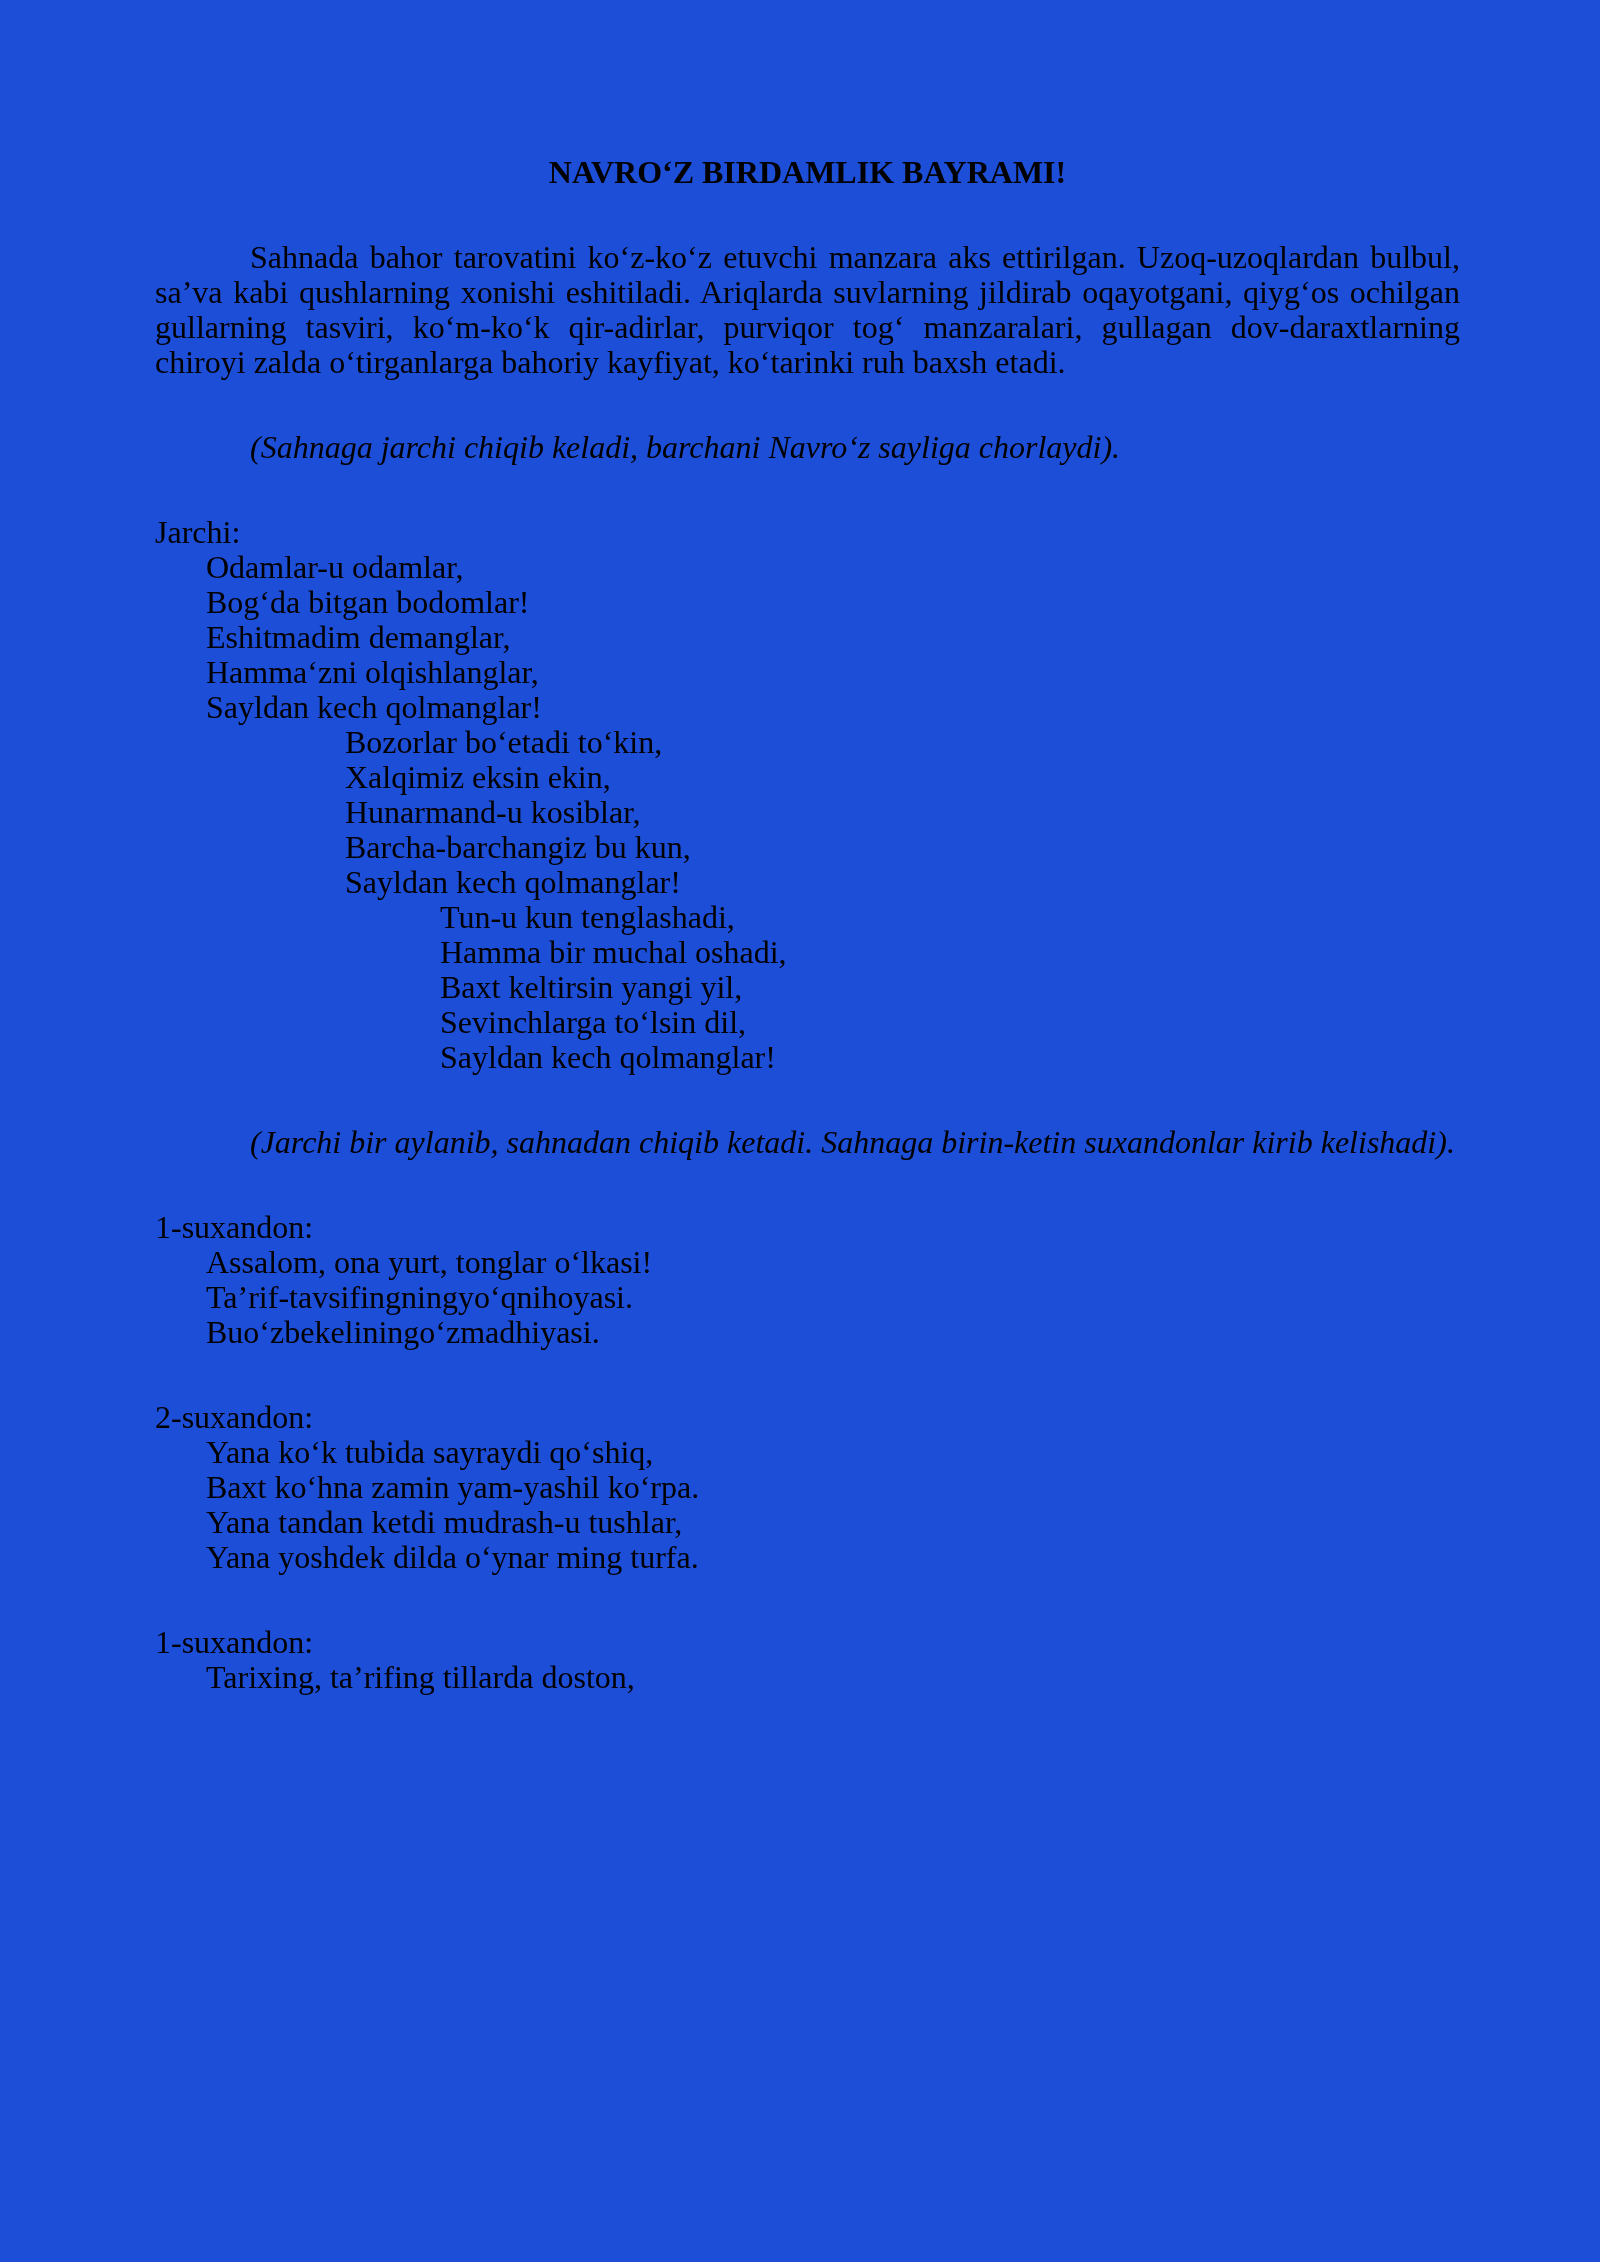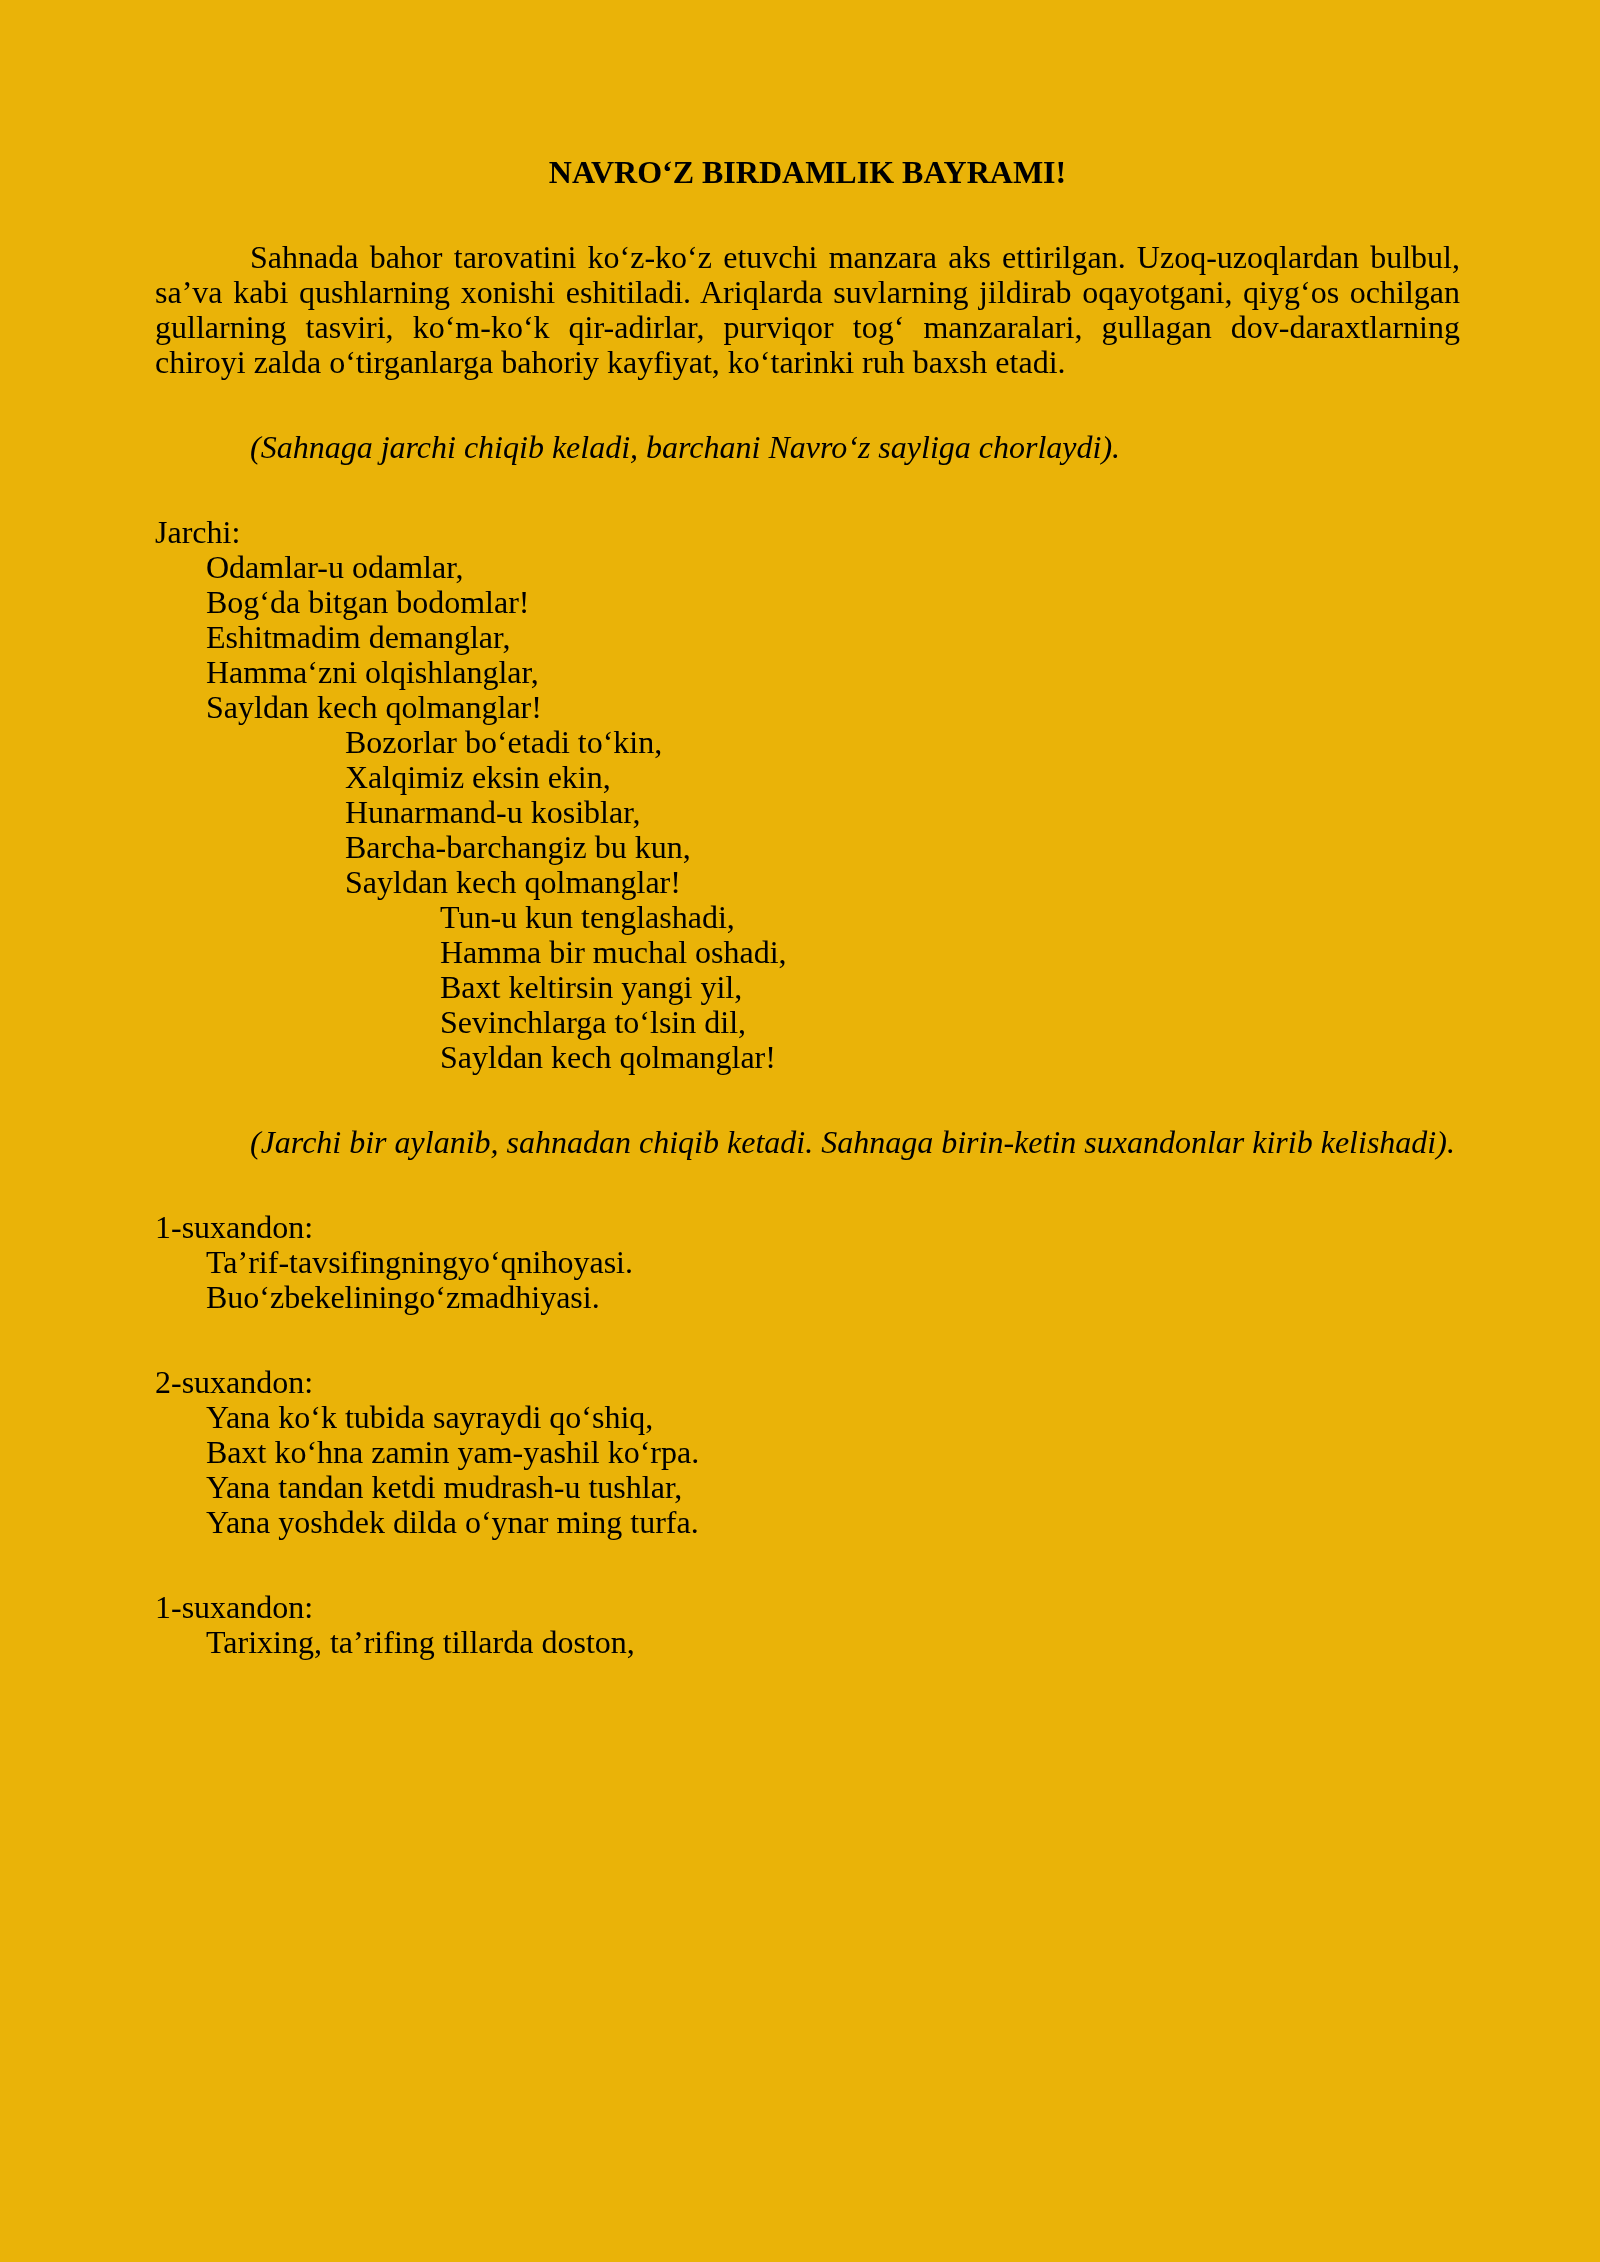--- a/index.html
+++ b/index.html
@@ -8,21 +8,21 @@
     width: 1600px;
     min-height: 2262px;
     color: #000000;
     font-family: "Liberation Serif", "DejaVu Serif", serif;
     font-size: 32px;
     line-height: 35px;
   }
   .page {
     width: 1600px;
     min-height: 2262px;
-    background: #eab308;
+    background: #1d4ed8;
     padding: 155px 140px 80px 155px;
   }
   .doc-title {
     font-size: 32px;
     font-weight: bold;
     text-align: center;
   }
   .para {
     margin-top: 50px;
     text-align: justify;
@@ -62,20 +62,21 @@
       <p class="verse indent-2">Hunarmand-u kosiblar,</p>
       <p class="verse indent-2">Barcha-barchangiz bu kun,</p>
       <p class="verse indent-2">Sayldan kech qolmanglar!</p>
       <p class="verse indent-3">Tun-u kun tenglashadi,</p>
       <p class="verse indent-3">Hamma bir muchal oshadi,</p>
       <p class="verse indent-3">Baxt keltirsin yangi yil,</p>
       <p class="verse indent-3">Sevinchlarga to‘lsin dil,</p>
       <p class="verse indent-3">Sayldan kech qolmanglar!</p>
       <p class="stage">(Jarchi bir aylanib, sahnadan chiqib ketadi. Sahnaga birin-ketin suxandonlar kirib kelishadi).</p>
       <p class="speaker">1-suxandon:</p>
+      <p class="verse indent-1">Assalom, ona yurt, tonglar o‘lkasi!</p>
       <p class="verse indent-1">Ta’rif-tavsifingningyo‘qnihoyasi.</p>
       <p class="verse indent-1">Buo‘zbekeliningo‘zmadhiyasi.</p>
       <p class="speaker">2-suxandon:</p>
       <p class="verse indent-1">Yana ko‘k tubida sayraydi qo‘shiq,</p>
       <p class="verse indent-1">Baxt ko‘hna zamin yam-yashil ko‘rpa.</p>
       <p class="verse indent-1">Yana tandan ketdi mudrash-u tushlar,</p>
       <p class="verse indent-1">Yana yoshdek dilda o‘ynar ming turfa.</p>
       <p class="speaker">1-suxandon:</p>
       <p class="verse indent-1">Tarixing, ta’rifing tillarda doston,</p>
     </div>

